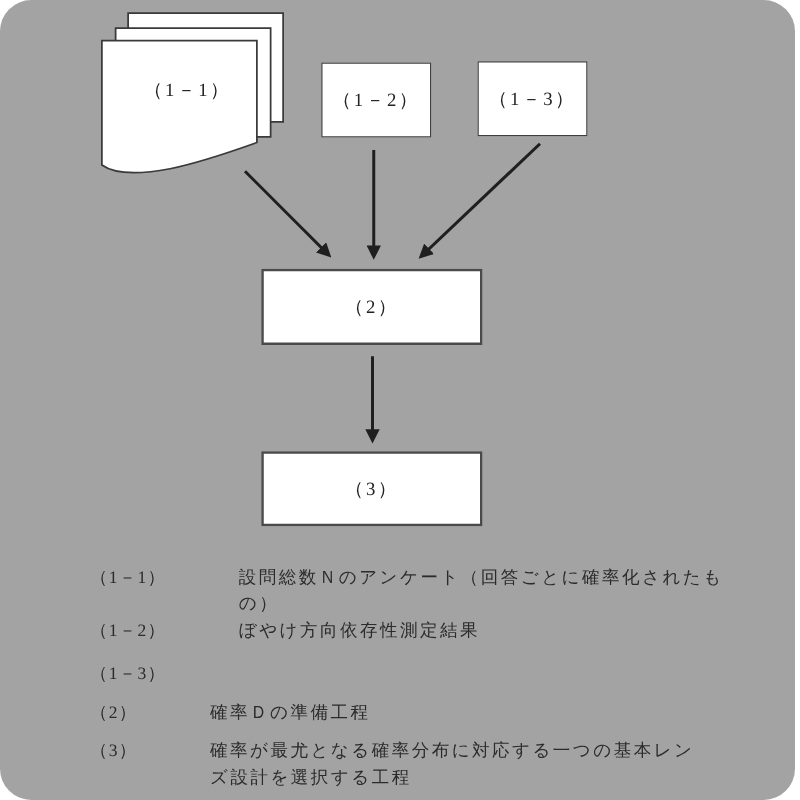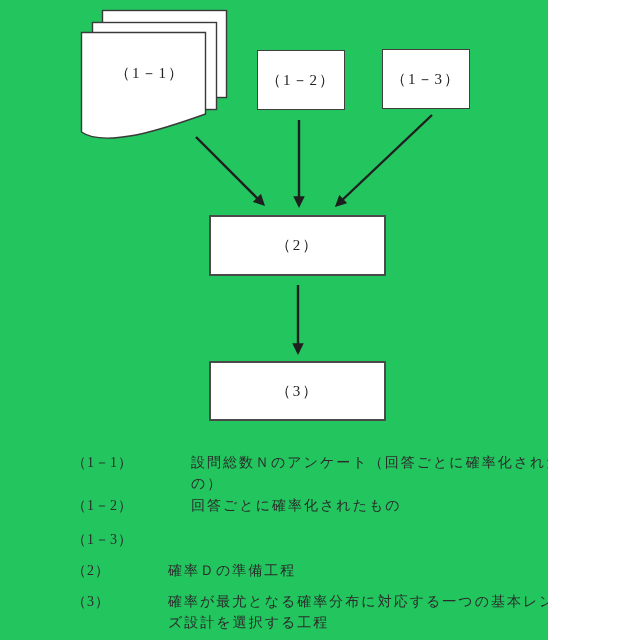--- a/index.html
+++ b/index.html
@@ -3,24 +3,25 @@
 <meta charset="utf-8">
 <style>
   * { margin: 0; padding: 0; box-sizing: border-box; }
   html, body { background: #ffffff; }
   body {
     font-family: "Liberation Serif", "DejaVu Serif", serif;
     color: #2b2b2b;
   }
   .figure {
     position: relative;
-    width: 548px;
+    width: 636px;
     height: 640px;
-    background: #22c55e;
+    background: #a3a3a3;
     overflow: hidden;
+    border-radius: 25px;
   }
   .diagram-svg {
     position: absolute;
     left: 0; top: 0;
     width: 640px; height: 640px;
   }
   .page-shape {
     fill: #ffffff;
     stroke: #3a3a3a;
     stroke-width: 1.4;
@@ -127,21 +128,21 @@
     <span class="node-label">（3）</span>
   </div>
 
   <div class="legend">
     <div class="legend-item li-0">
       <span class="legend-label">（1－1）</span>
       <span class="legend-text">設問総数Ｎのアンケート（回答ごとに確率化されたもの）</span>
     </div>
     <div class="legend-item li-1">
       <span class="legend-label">（1－2）</span>
-      <span class="legend-text">回答ごとに確率化されたもの</span>
+      <span class="legend-text">ぼやけ方向依存性測定結果</span>
     </div>
     <div class="legend-item li-2">
       <span class="legend-label">（1－3）</span>
     </div>
     <div class="legend-item li-3">
       <span class="legend-label">（2）</span>
       <span class="legend-text">確率Ｄの準備工程</span>
     </div>
     <div class="legend-item li-4">
       <span class="legend-label">（3）</span>

